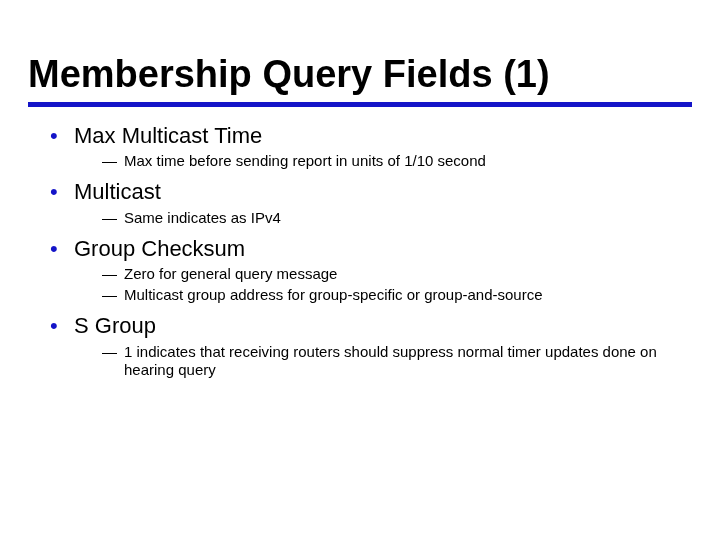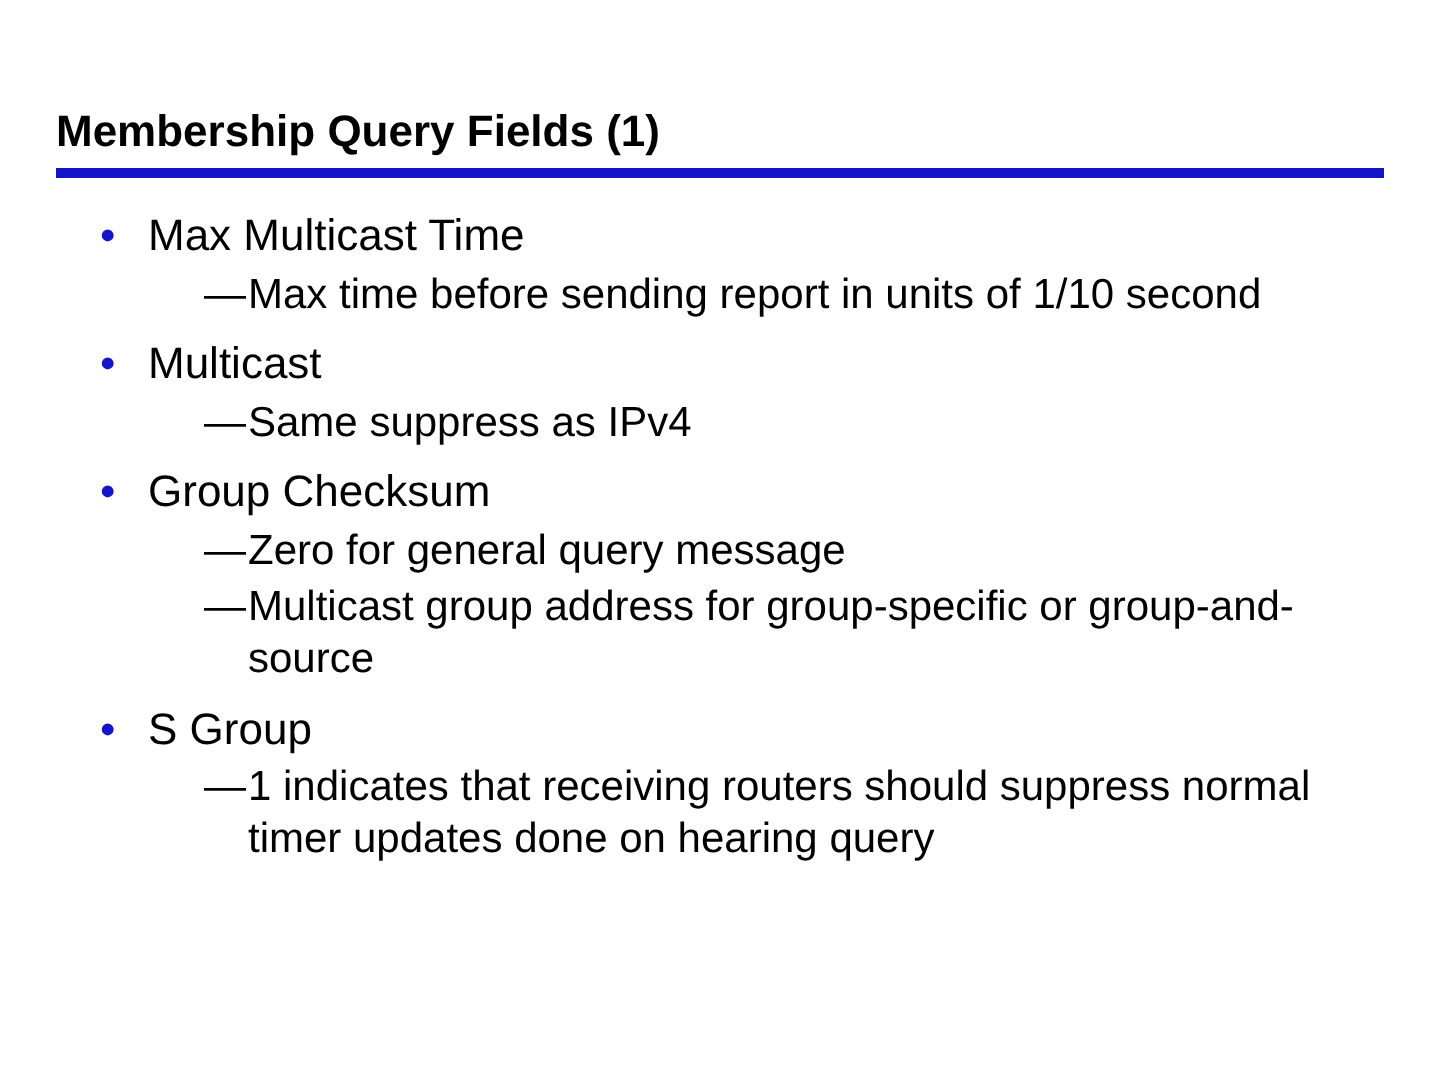--- a/index.html
+++ b/index.html
@@ -11,21 +11,21 @@
     font-family: Arial, Helvetica, sans-serif;
     color: #000;
   }
   .slide {
     box-sizing: border-box;
     padding: 54px 28px 20px 28px;
   }
   .title {
     font-family: "Arial Black", Arial, sans-serif;
     font-weight: 900;
-    font-size: 22px;
+    font-size: 38px;
     line-height: 1.1;
     margin: 0 0 6px 0;
     letter-spacing: 0px;
   }
   .title-rule {
     height: 5px;
     background: #1414c8;
     margin: 4px 0 14px 0;
   }
   ul.level1 {
@@ -49,21 +49,21 @@
     font-size: 22px;
     line-height: 1.35;
   }
   ul.level2 {
     list-style: none;
     margin: 2px 0 6px 0;
     padding: 0 0 0 28px;
   }
   ul.level2 > li {
     position: relative;
-    font-size: 21px;
+    font-size: 15px;
     line-height: 1.25;
     padding-left: 22px;
     margin: 2px 0;
   }
   ul.level2 > li::before {
     content: "—";
     position: absolute;
     left: 0;
     top: 0;
     color: #000;
@@ -79,21 +79,21 @@
   <ul class="level1">
     <li>
       <span>Max Multicast Time</span>
       <ul class="level2">
         <li>Max time before sending report in units of 1/10 second</li>
       </ul>
     </li>
     <li>
       <span>Multicast</span>
       <ul class="level2">
-        <li>Same suppress as IPv4</li>
+        <li>Same indicates as IPv4</li>
       </ul>
     </li>
     <li>
       <span>Group Checksum</span>
       <ul class="level2">
         <li>Zero for general query message</li>
         <li>Multicast group address for group-specific or group-and-source</li>
       </ul>
     </li>
     <li>

